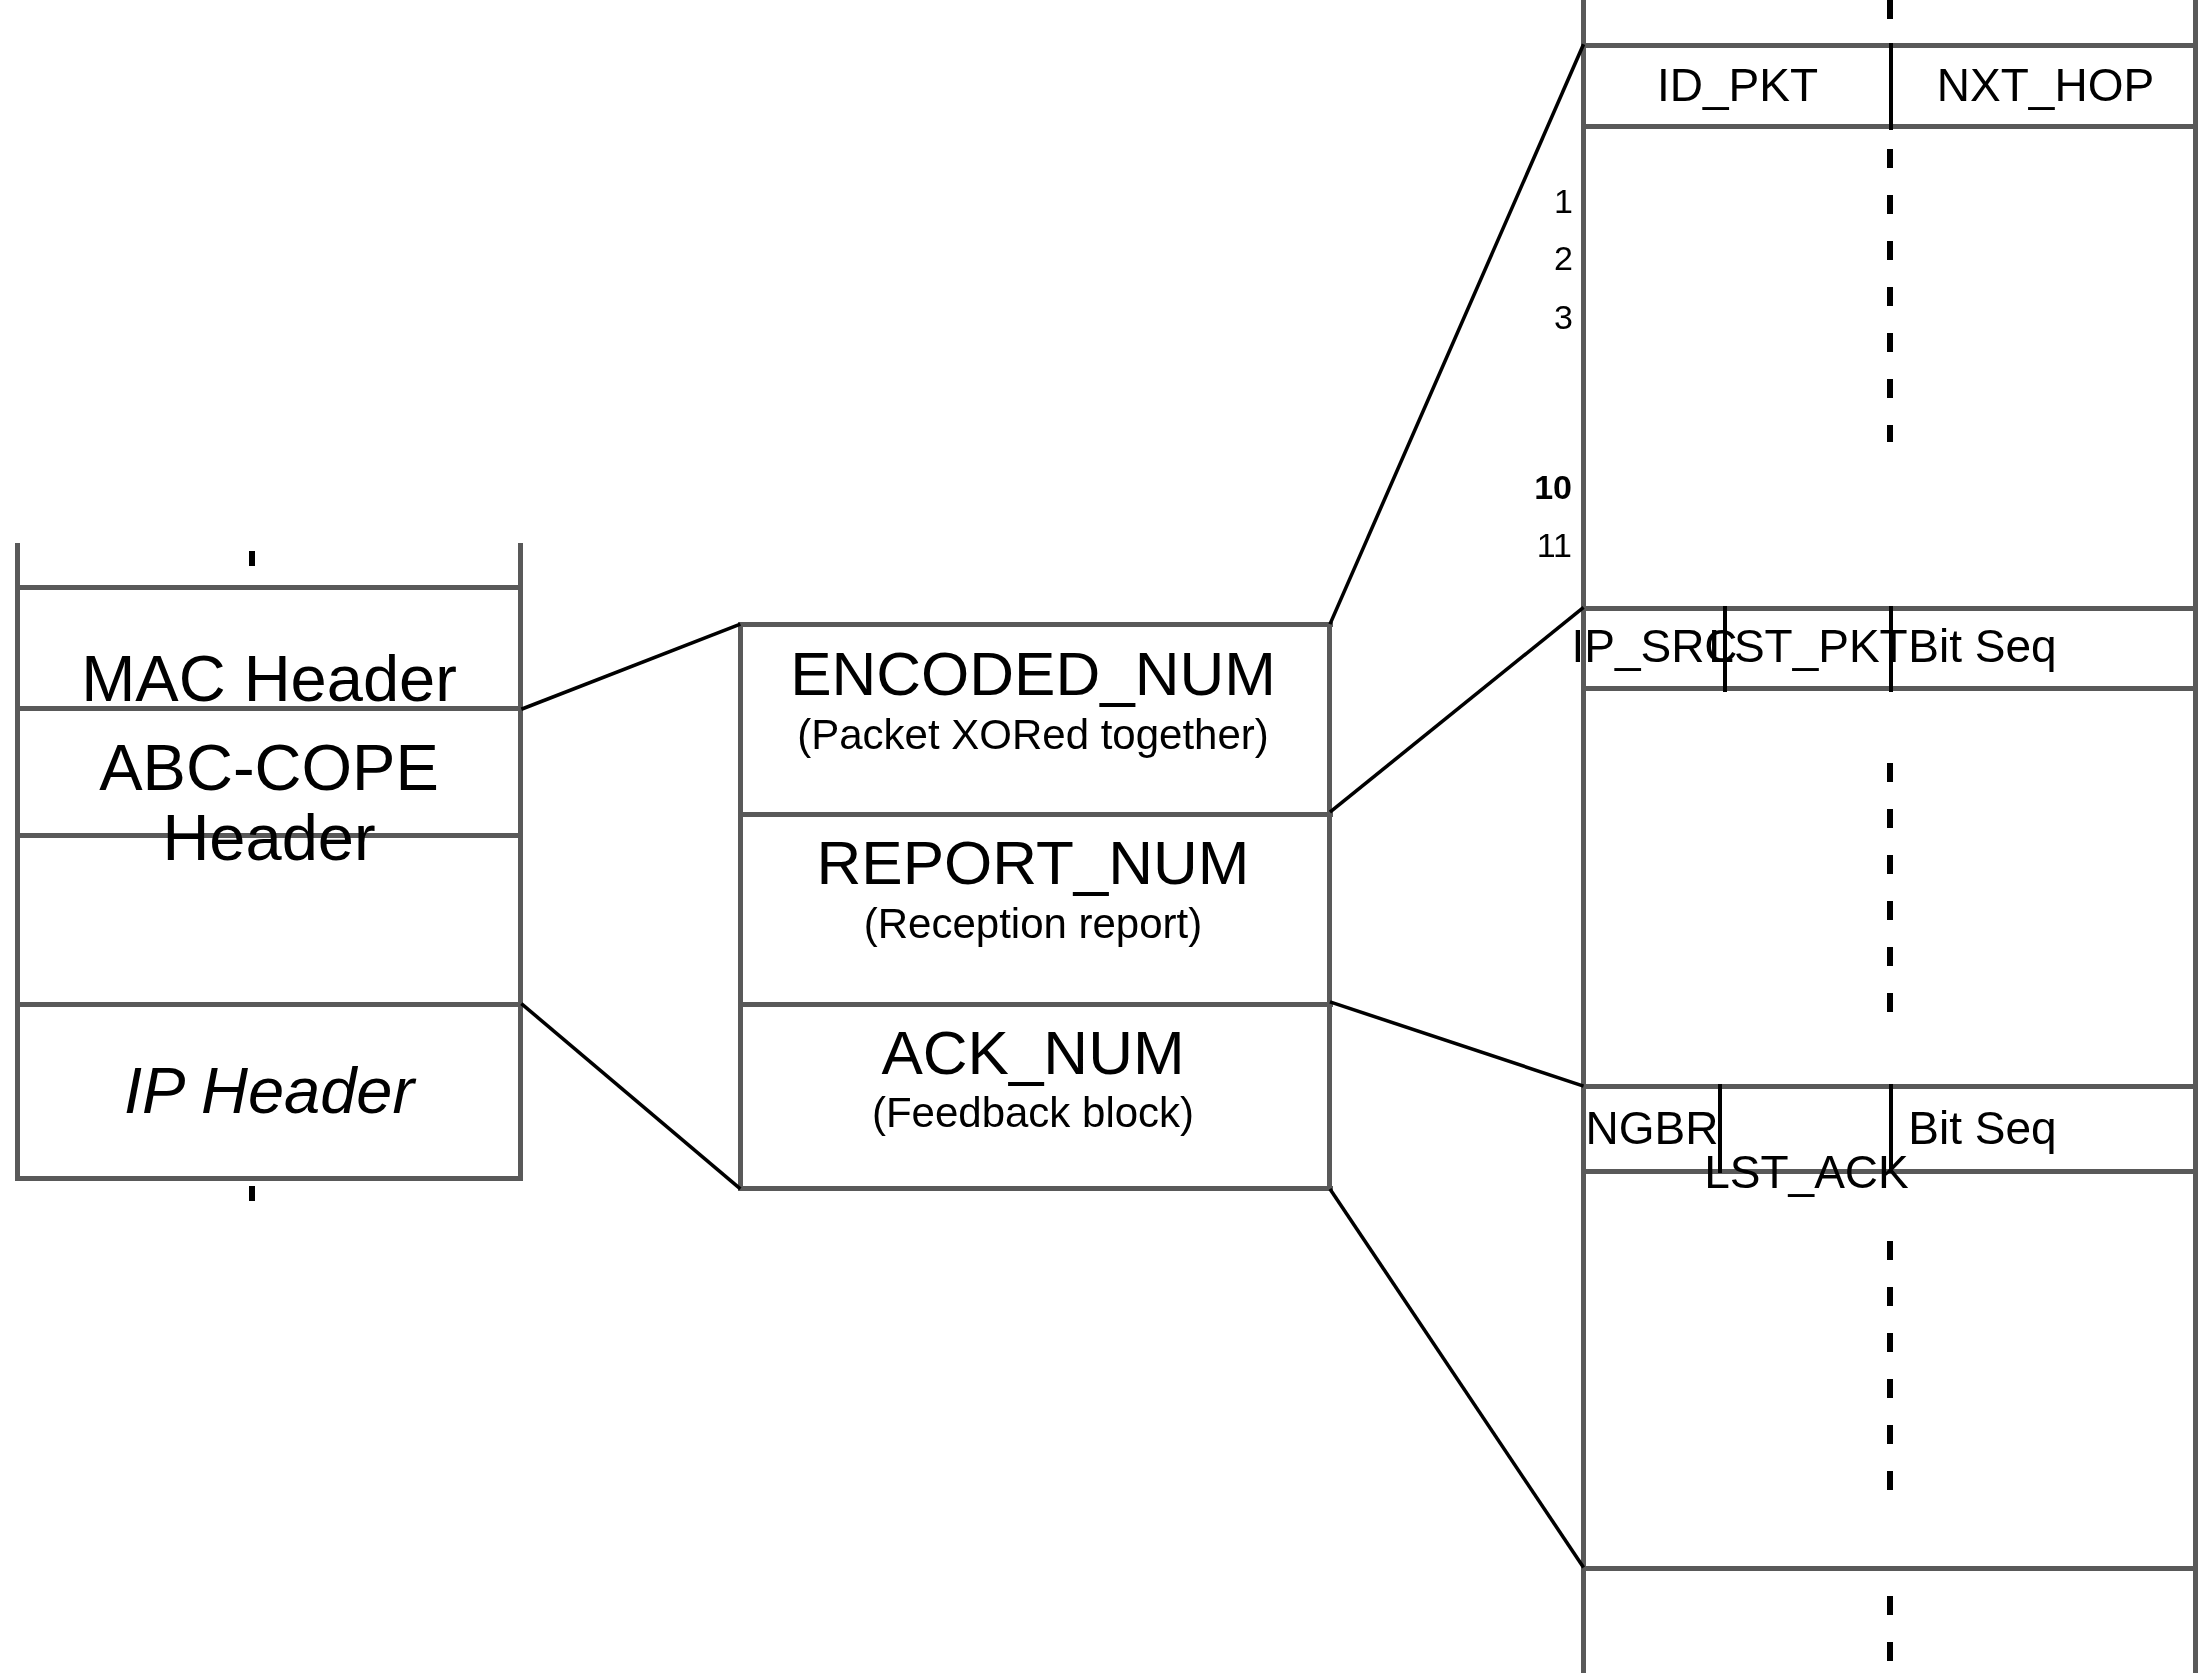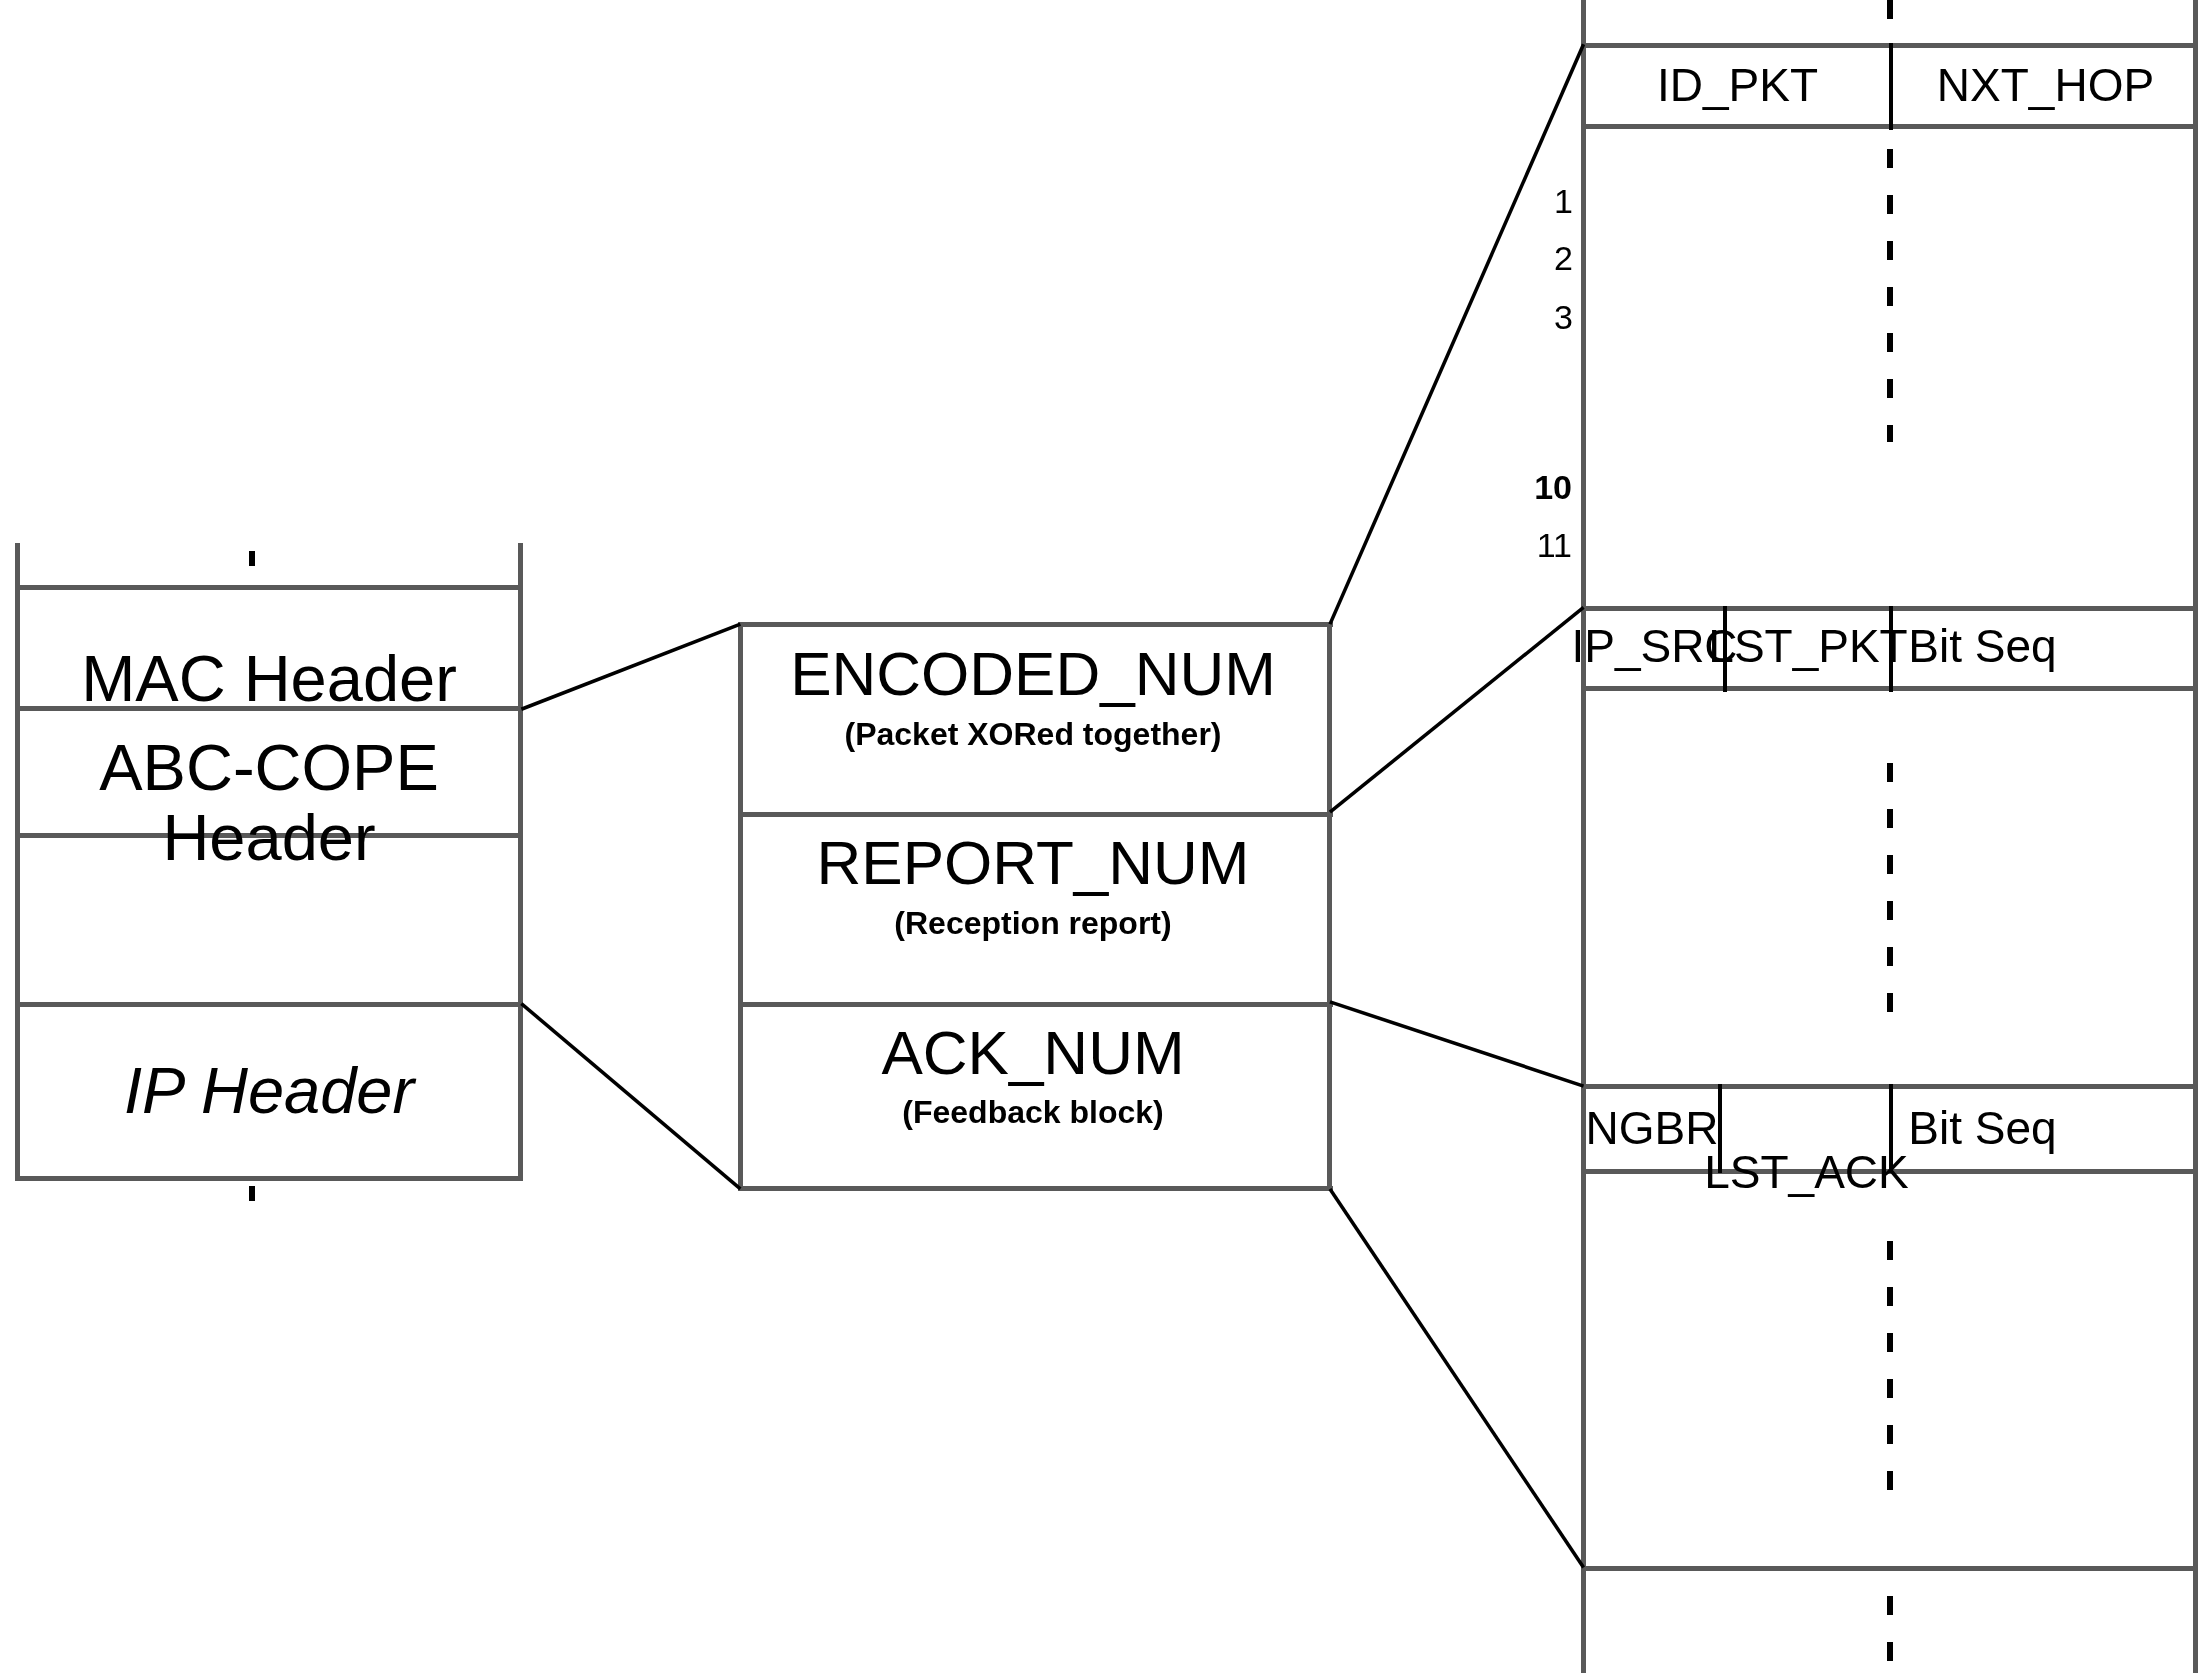--- a/index.html
+++ b/index.html
@@ -48,21 +48,21 @@
     display: flex;
     align-items: center;
     justify-content: center;
     text-align: center;
     line-height: 1.08;
     white-space: pre;
   }
 
   .lbl-big    { font-size: 65px; margin-top: 31px; }
   .lbl-mid    { font-size: 62px; }
-  .lbl-sub    { font-size: 32px; font-weight: bold; }
+  .lbl-sub    { font-size: 42px; }
   .lbl-hdr    { font-size: 46px; }
 
   
   .vdots {
     position: absolute;
     width: 6.2px;
     background-image: linear-gradient(
         to bottom,
         #000 0 19.5px,
         transparent 19.5px 46px);

